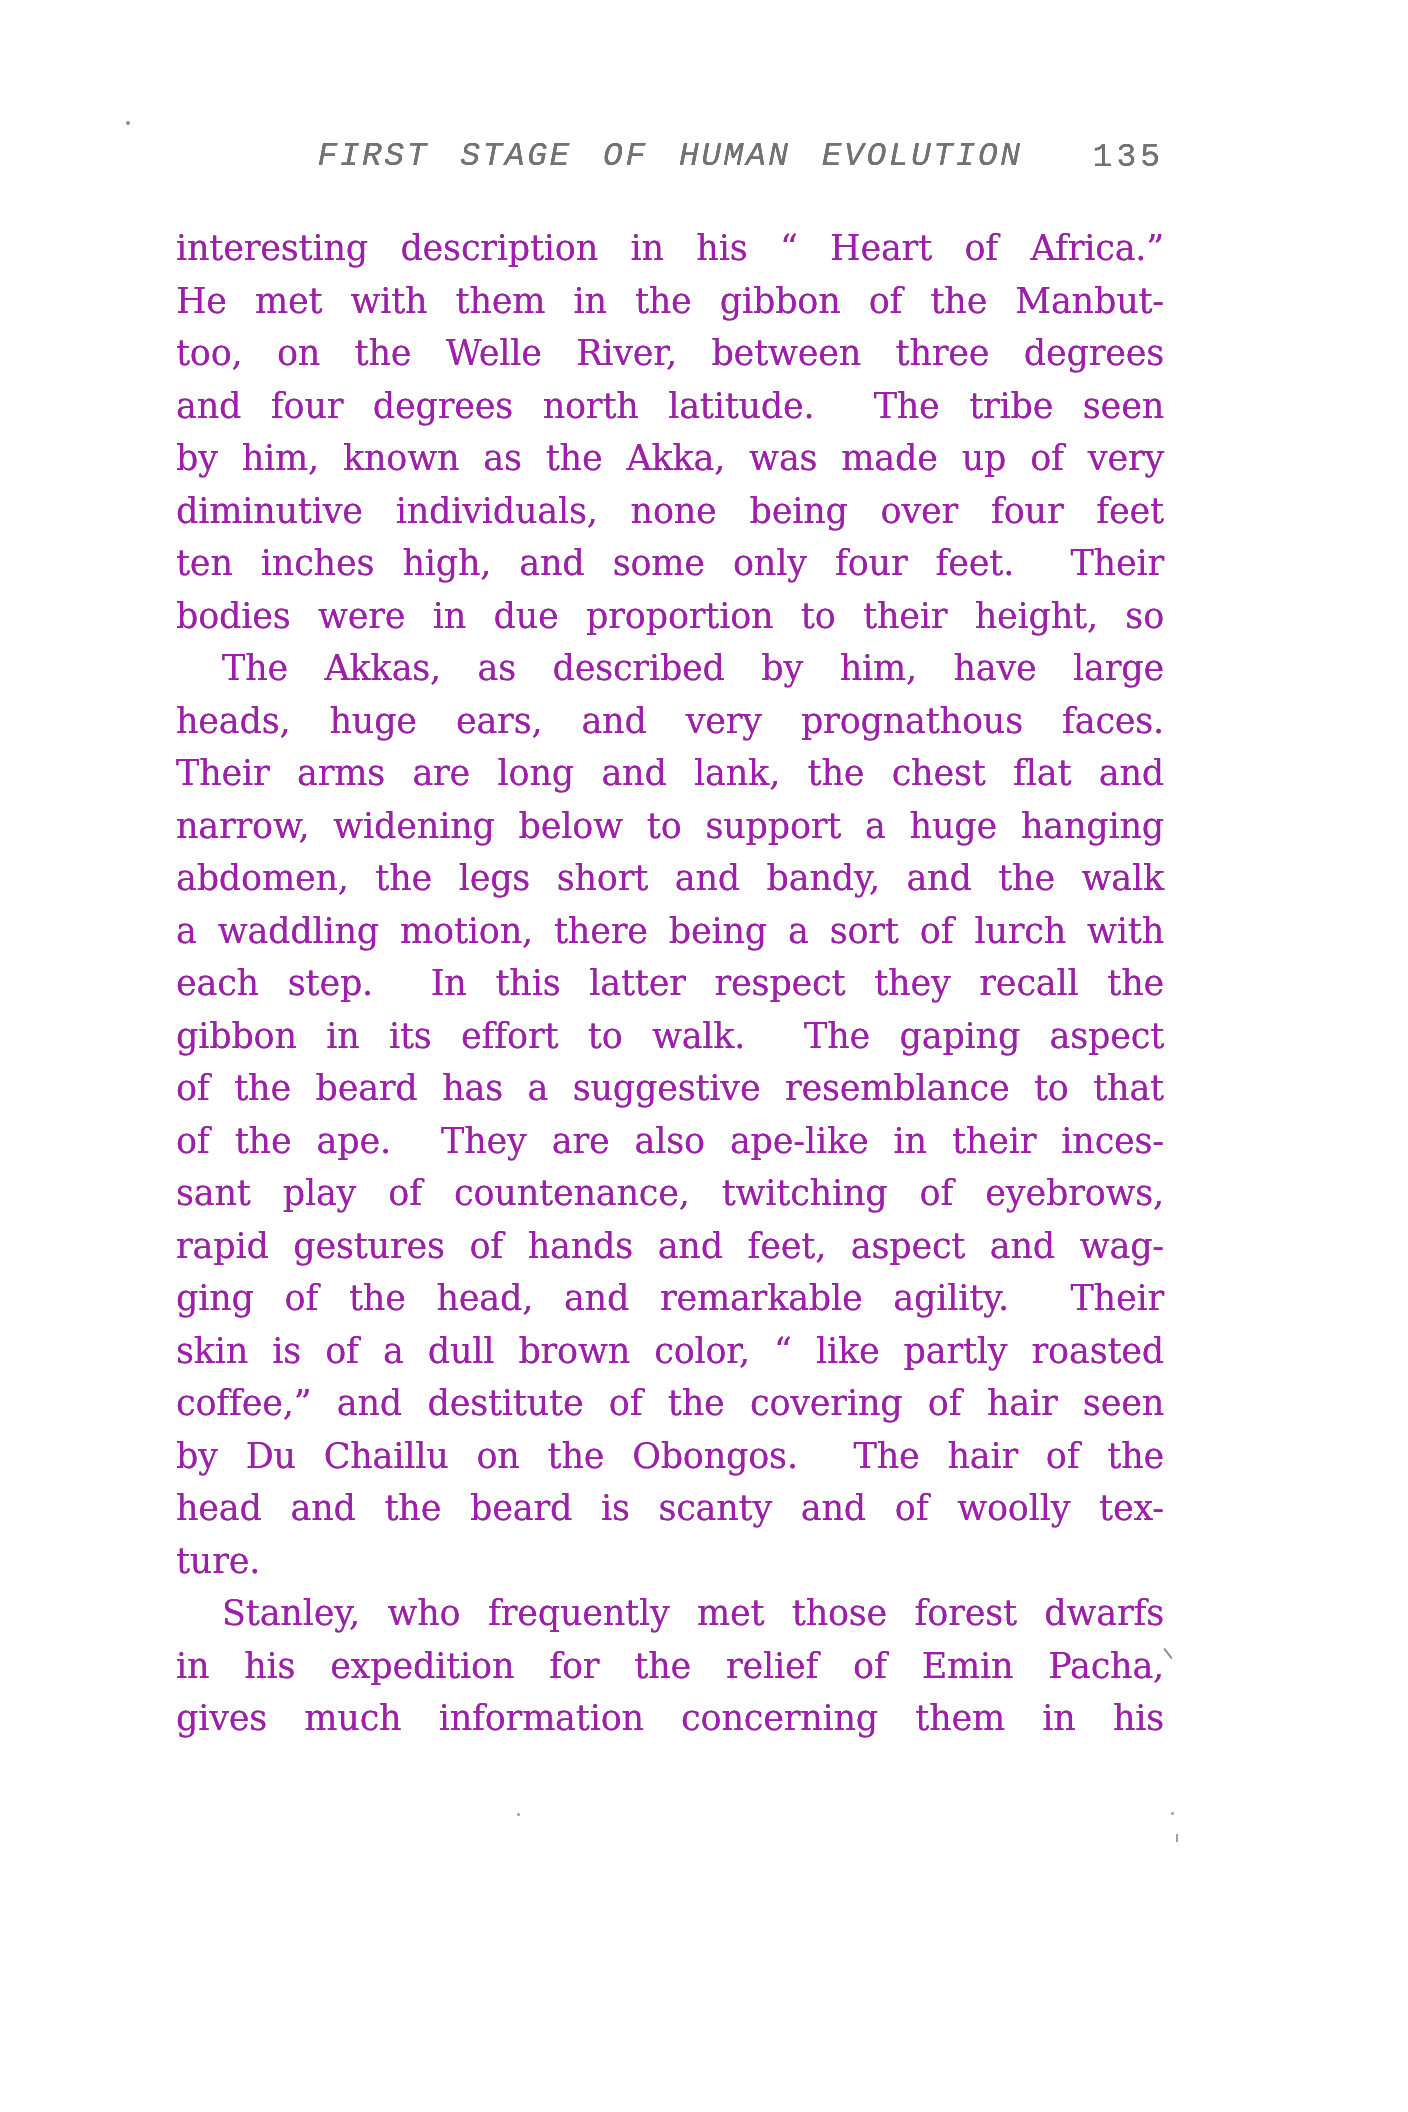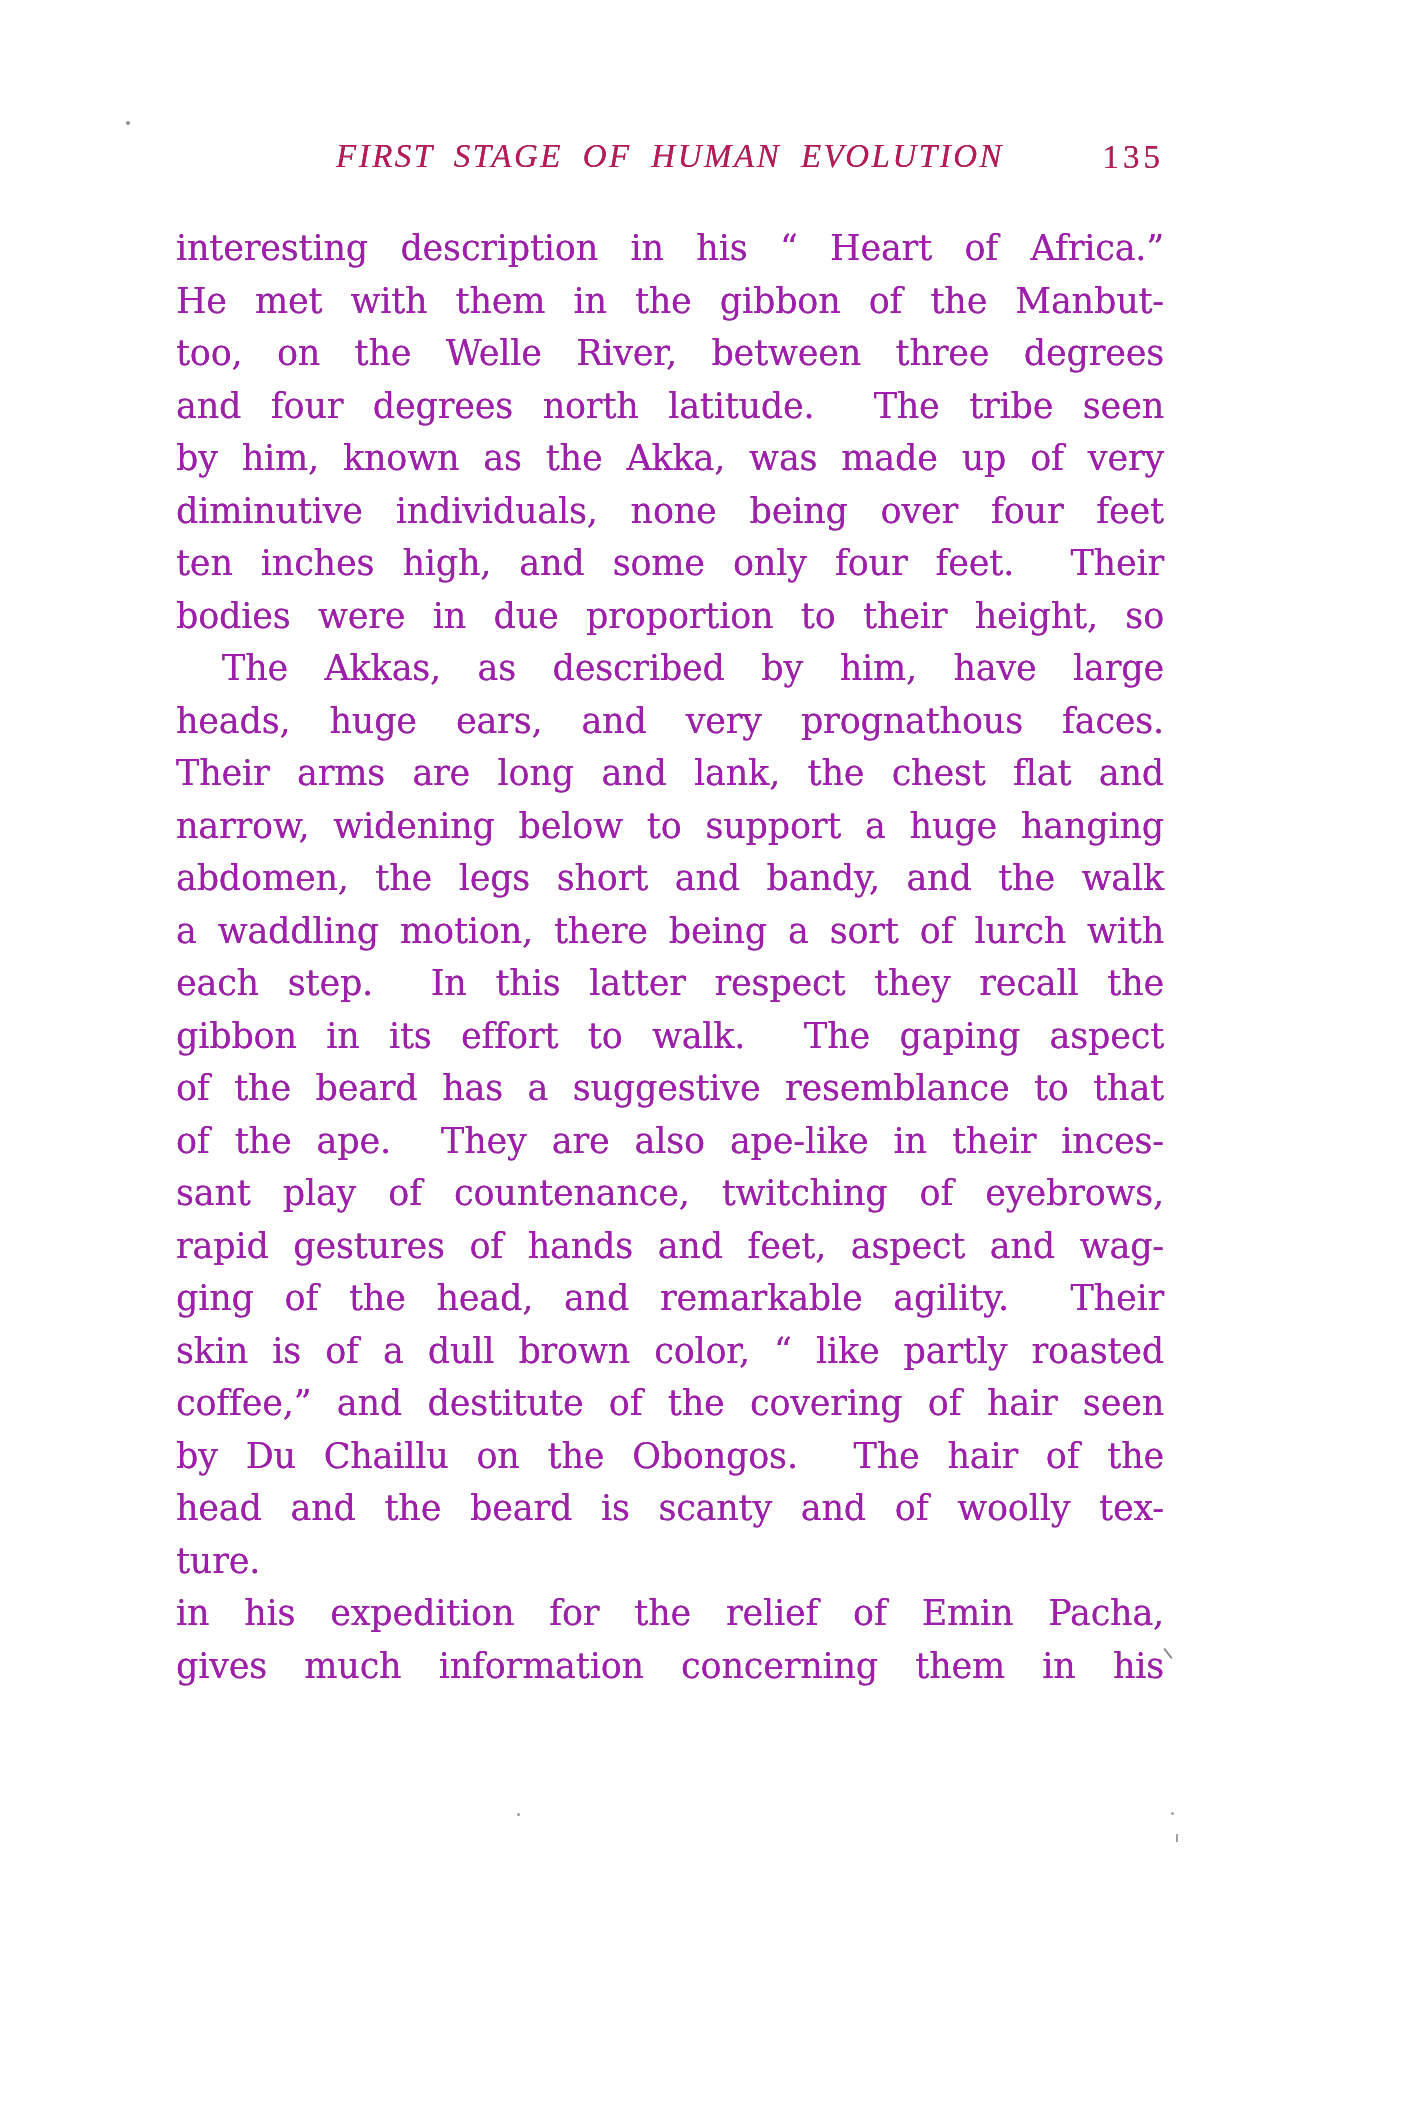--- a/index.html
+++ b/index.html
@@ -9,22 +9,22 @@
     height: 2112px;
     background: #ffffff;
     overflow: hidden;
   }
   .running-header {
     position: absolute;
     left: 176px;
     top: 138px;
     width: 988px;
     height: 46px;
-    font-family: Liberation Serif, serif;
-    color: #be185d;
+    font-family: Liberation Mono, monospace;
+    color: #737373;
   }
   .running-title {
     position: absolute;
     left: 0; right: 0;
     text-align: center;
     font-style: italic;
     font-size: 33px;
     letter-spacing: 2.5px;
     word-spacing: 9px;
     text-shadow: 0 0 0.5px rgba(0,0,0,0.75);
@@ -93,20 +93,21 @@
       <div class="line">of the beard has a suggestive resemblance to that</div>
       <div class="line">of the ape.  They are also ape-like in their inces-</div>
       <div class="line">sant play of countenance, twitching of eyebrows,</div>
       <div class="line">rapid gestures of hands and feet, aspect and wag-</div>
       <div class="line">ging of the head, and remarkable agility.  Their</div>
       <div class="line">skin is of a dull brown color, “ like partly roasted</div>
       <div class="line">coffee,” and destitute of the covering of hair seen</div>
       <div class="line">by Du Chaillu on the Obongos.  The hair of the</div>
       <div class="line">head and the beard is scanty and of woolly tex-</div>
       <div class="line flush">ture.</div>
+      <div class="line indent">Stanley, who frequently met those forest dwarfs</div>
       <div class="line">in his expedition for the relief of Emin Pacha,</div>
       <div class="line">gives much information concerning them in his</div>
     </div>
 
   <div class="artifact dot" style="left:126px; top:121px; width:4px; height:4px;"></div>
   <div class="artifact" style="left:1167px; top:1647px; width:2px; height:13px; transform: rotate(-38deg); border-radius:1px;"></div>
   <div class="artifact dot" style="left:517px; top:1813px; width:3px; height:3px; background:#9a9a9a;"></div>
   <div class="artifact dot" style="left:1171px; top:1812px; width:3px; height:3px; background:#a0a0a0;"></div>
   <div class="artifact" style="left:1176px; top:1834px; width:2px; height:8px; background:#a0a0a0;"></div>
 

